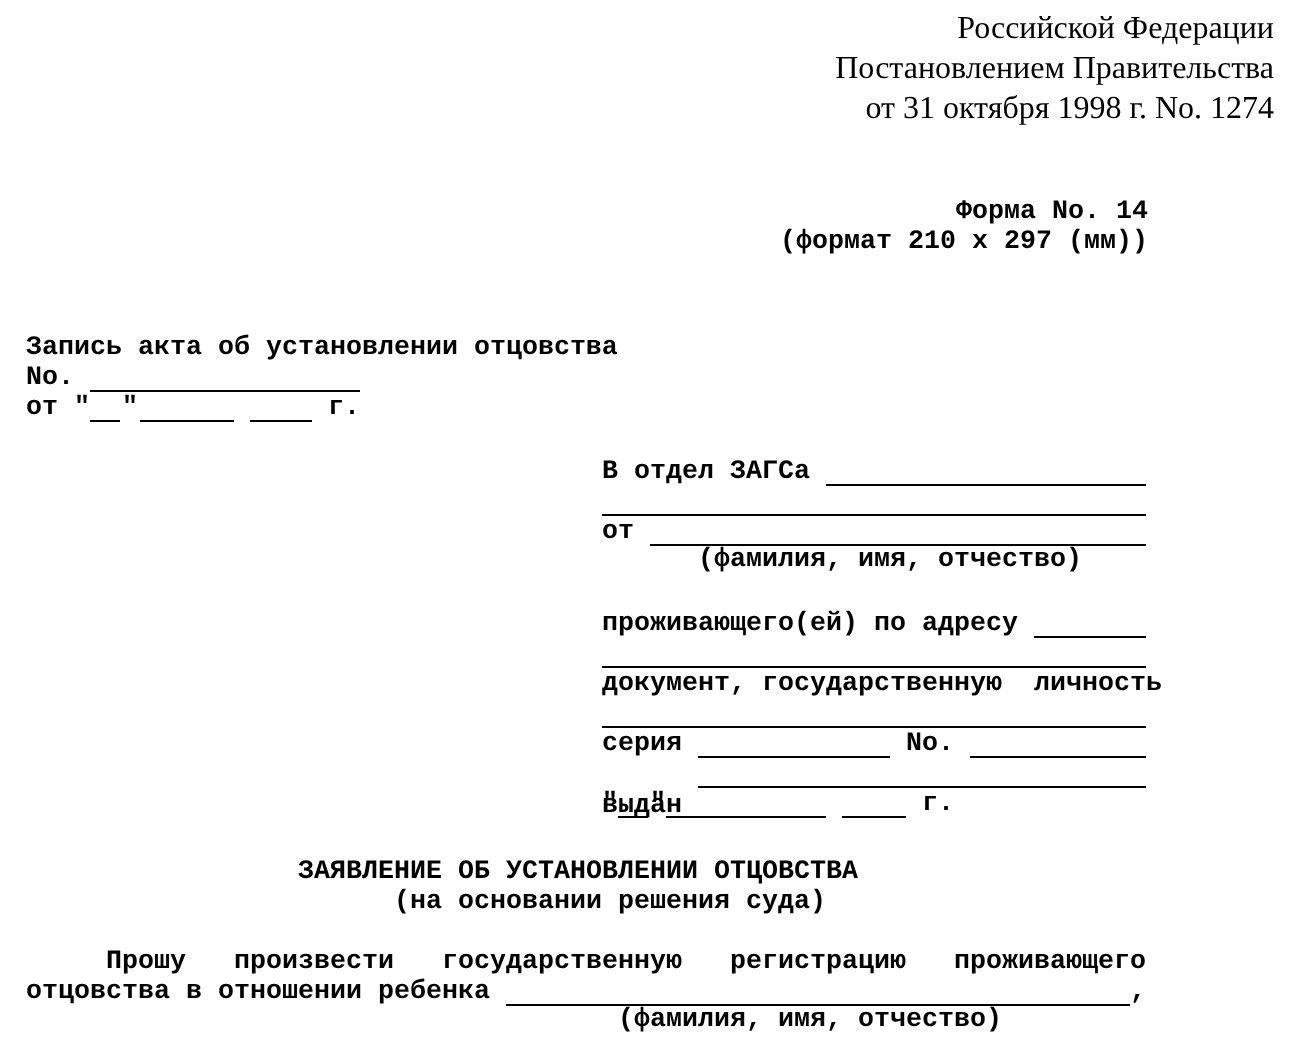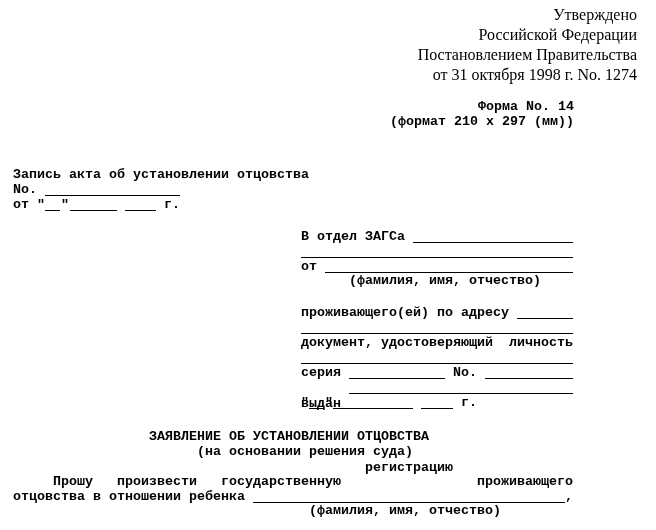--- a/index.html
+++ b/index.html
@@ -9,21 +9,20 @@
   .abs { position: absolute; }
   .approved { right: 19px; top: 5px; text-align: right; }
   .approved div { white-space: nowrap; }
   .line { position: absolute; height: 0; border-top: 1px solid #000; }
   .txt { position: absolute; }
 </style>
 </head>
 <body>
 
 <div class="abs serif approved">
-  <div>Утверждено</div>
   <div>Российской Федерации</div>
   <div>Постановлением Правительства</div>
   <div>от 31 октября 1998 г. No. 1274</div>
 </div>
 
 <div class="txt mono" style="left:478px; top:99px;">Форма No. 14</div>
 <div class="txt mono" style="left:390px; top:114px;">(формат 210 x 297 (мм))</div>
 
 <div class="txt mono" style="left:13px; top:167px;">Запись акта об установлении отцовства</div>
 <div class="txt mono" style="left:13px; top:182px;">No.</div>
@@ -38,21 +37,21 @@
 <div class="txt mono" style="left:301px; top:229px;">В отдел ЗАГСа</div>
 <div class="line" style="left:413px; width:160px; top:242px;"></div>
 <div class="line" style="left:301px; width:272px; top:257px;"></div>
 <div class="txt mono" style="left:301px; top:259px;">от</div>
 <div class="line" style="left:325px; width:248px; top:272px;"></div>
 <div class="txt mono" style="left:349px; top:273px;">(фамилия, имя, отчество)</div>
 
 <div class="txt mono" style="left:301px; top:305px;">проживающего(ей) по адресу</div>
 <div class="line" style="left:517px; width:56px; top:318px;"></div>
 <div class="line" style="left:301px; width:272px; top:333px;"></div>
-<div class="txt mono" style="left:301px; top:335px;">документ, удостоверяющий  личность</div>
+<div class="txt mono" style="left:301px; top:335px;">документ, государственную  личность</div>
 <div class="line" style="left:301px; width:272px; top:363px;"></div>
 
 <div class="txt mono" style="left:301px; top:365px;">серия</div>
 <div class="line" style="left:349px; width:96px; top:378px;"></div>
 <div class="txt mono" style="left:453px; top:365px;">No.</div>
 <div class="line" style="left:485px; width:88px; top:378px;"></div>
 
 <div class="txt mono" style="left:301px; top:396px;">выдан</div>
 <div class="line" style="left:349px; width:224px; top:393px;"></div>
 
@@ -62,19 +61,19 @@
 <div class="line" style="left:333px; width:80px; top:408px;"></div>
 <div class="line" style="left:421px; width:32px; top:408px;"></div>
 <div class="txt mono" style="left:461px; top:395px;">г.</div>
 
 <div class="txt mono" style="left:149px; top:429px;">ЗАЯВЛЕНИЕ ОБ УСТАНОВЛЕНИИ ОТЦОВСТВА</div>
 <div class="txt mono" style="left:197px; top:444px;">(на основании решения суда)</div>
 
 <div class="txt mono" style="left:53px; top:474px;">Прошу</div>
 <div class="txt mono" style="left:117px; top:474px;">произвести</div>
 <div class="txt mono" style="left:221px; top:474px;">государственную</div>
-<div class="txt mono" style="left:365px; top:460px;">регистрацию</div>
+<div class="txt mono" style="left:365px; top:474px;">регистрацию</div>
 <div class="txt mono" style="left:477px; top:474px;">проживающего</div>
 
 <div class="txt mono" style="left:13px; top:489px;">отцовства в отношении ребенка</div>
 <div class="line" style="left:253px; width:312px; top:502px;"></div>
 <div class="txt mono" style="left:565px; top:489px;">,</div>
 <div class="txt mono" style="left:309px; top:503px;">(фамилия, имя, отчество)</div>
 
 </body></html>

